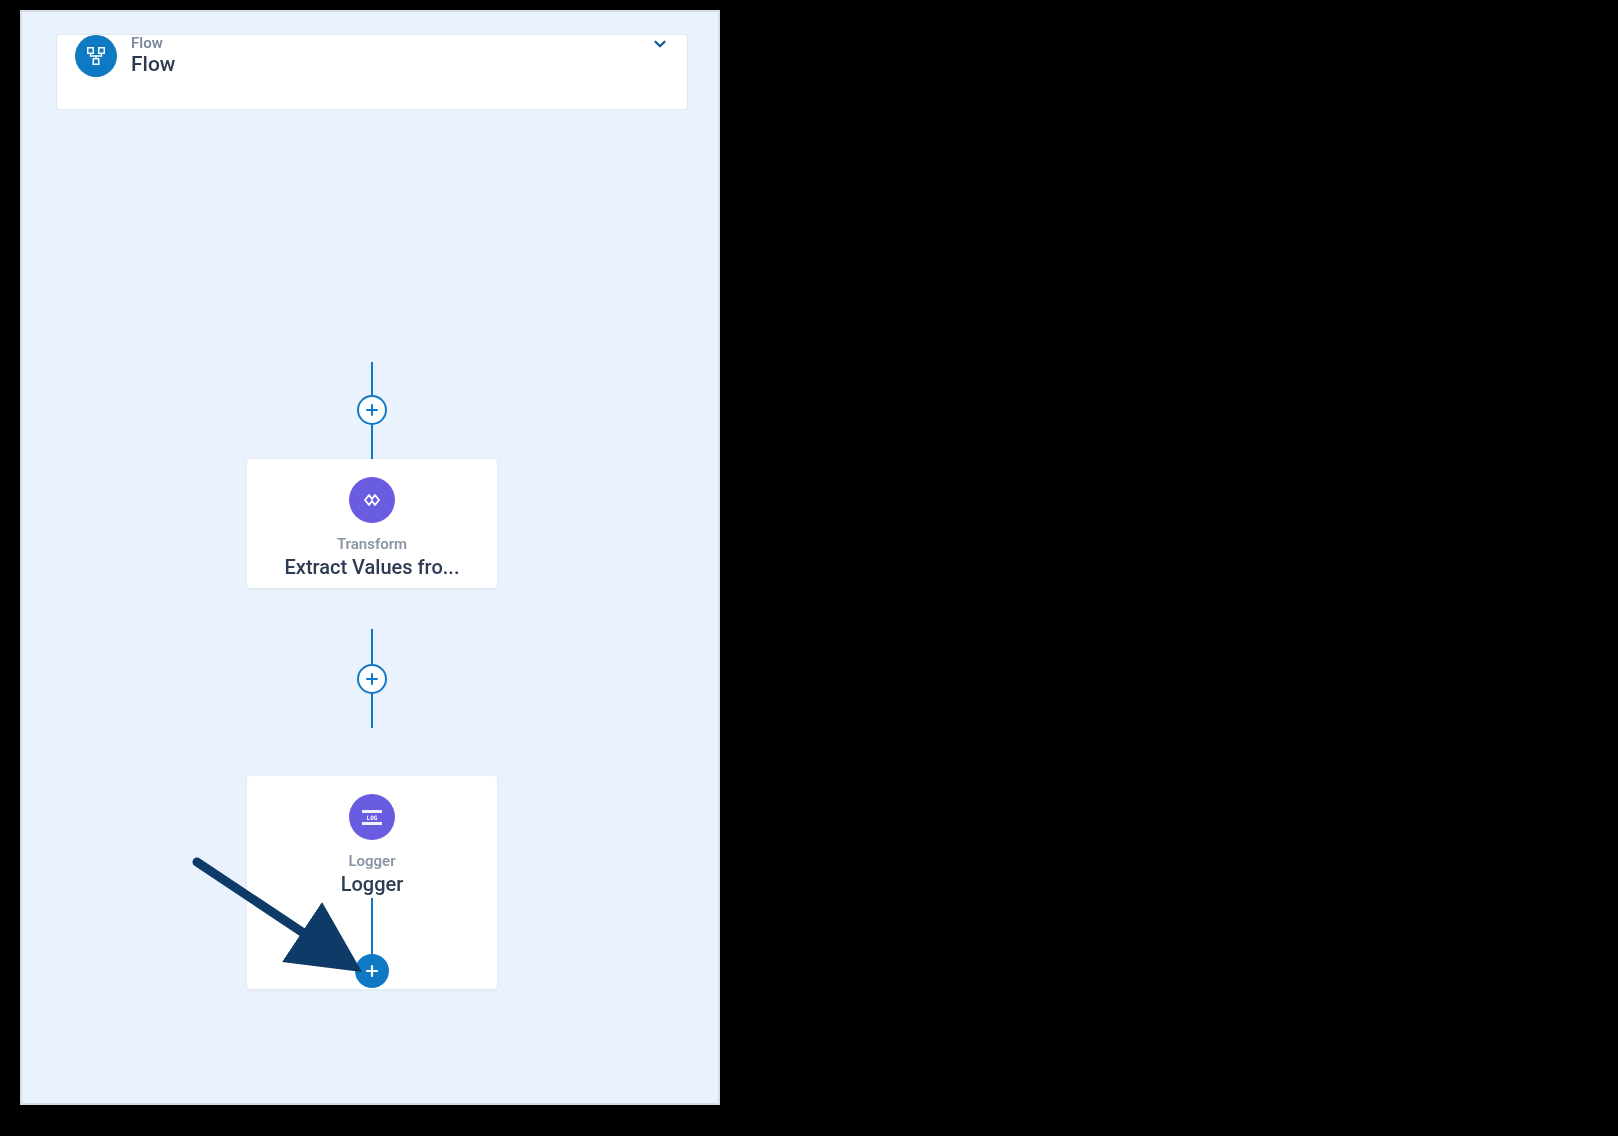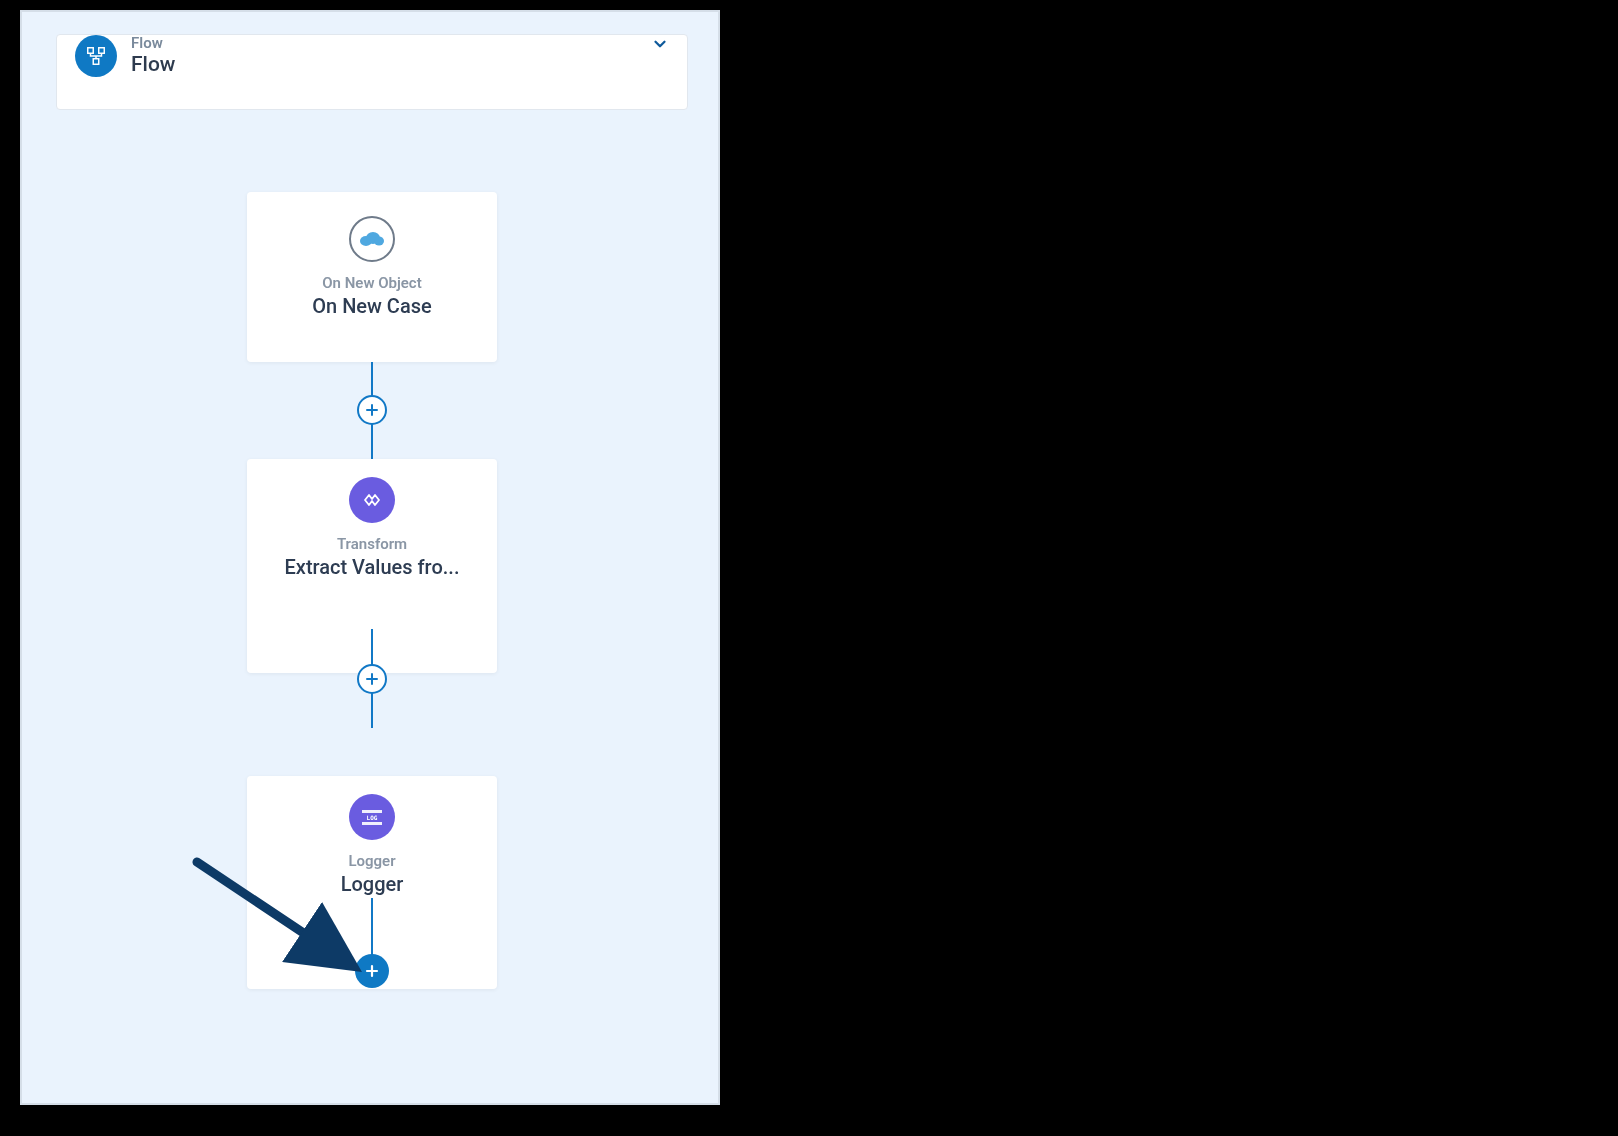--- a/index.html
+++ b/index.html
@@ -93,21 +93,21 @@
     font-weight: 600;
     margin-bottom: 2px;
   }
   .node-name {
     color: #2d3c52;
     font-size: 20px;
     font-weight: 500;
   }
   .node1 { top: 180px; height: 170px; }
   .node1 .icon-wrap { margin-top: 6px; }
-  .node2 { top: 447px; height: 214px; }
+  .node2 { top: 447px; height: 129px; }
   .node3 { top: 716px; height: 213px; margin-top: 48px; }
 
   
   .connector {
     position: absolute;
     left: 349px;
     width: 2px;
     background: #1178c6;
   }
   .conn1 { top: 350px; height: 97px; }
@@ -166,31 +166,20 @@
       <div class="flow-header-type">Flow</div>
       <div class="flow-header-name">Flow</div>
     </div>
     <div class="flow-header-chevron">
       <svg width="18" height="18" viewBox="0 0 24 24" fill="none">
         <path d="M6 9l6 6 6-6" stroke="#0f5a9b" stroke-width="3" stroke-linecap="round" stroke-linejoin="round"></path>
       </svg>
     </div>
   </div>
 
-  <div class="node node1">
-    <div class="icon-wrap icon-outline">
-      <svg width="28" height="20" viewBox="0 0 28 20">
-        <ellipse cx="8" cy="12" rx="6" ry="5" fill="#4fa8e0"></ellipse>
-        <ellipse cx="15" cy="9" rx="7" ry="6" fill="#4fa8e0"></ellipse>
-        <ellipse cx="21" cy="12" rx="5" ry="4.5" fill="#4fa8e0"></ellipse>
-      </svg>
-    </div>
-    <div class="node-type">On New Object</div>
-    <div class="node-name">On New Case</div>
-  </div>
 
   <div class="connector conn1"></div>
   <div class="plus-circle plus1">
     <svg width="14" height="14" viewBox="0 0 14 14">
       <path d="M7 2v10M2 7h10" stroke="#1178c6" stroke-width="2" stroke-linecap="round"></path>
     </svg>
   </div>
 
   <div class="node node2">
     <div class="icon-wrap icon-purple">

